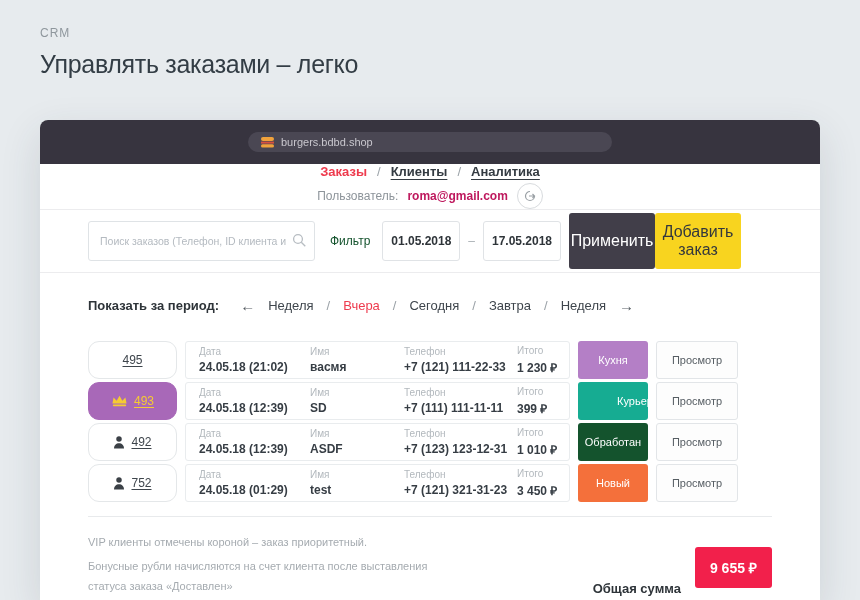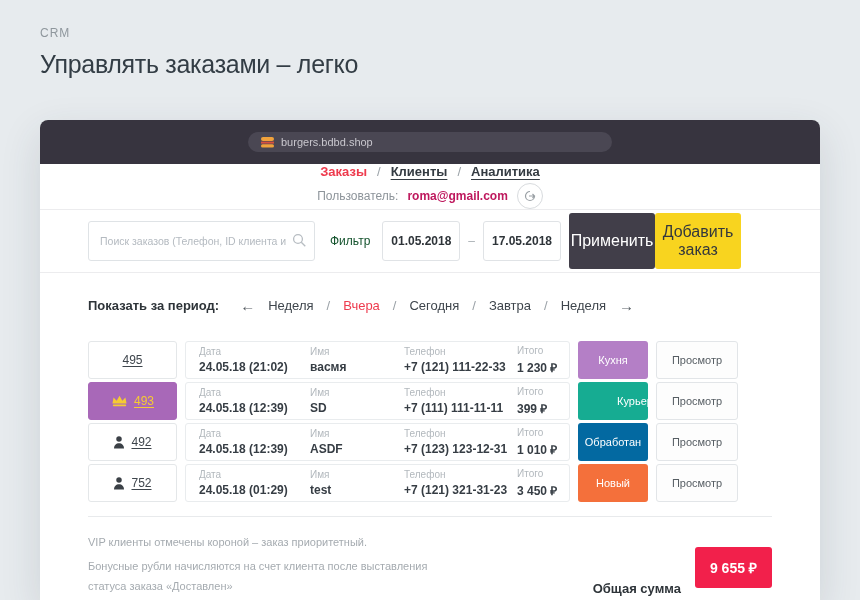--- a/index.html
+++ b/index.html
@@ -53,21 +53,21 @@
   .period-row { display:flex; align-items:center; gap:13px; padding:24px 48px 0; font-size:13px; }
   .period-label { font-weight:bold; color:#2e3439; margin-right:8px; }
   .period-arrow { color:#545b61; cursor:pointer; font-size:15px; }
   .period-link { color:#3e454c; cursor:pointer; }
   .period-link.active { color:#ee3b4e; }
   .period-sep { color:#9aa1a7; }
 
   
   .orders-table { margin:27px 0 0 48px; width:650px; }
   .order-row { display:flex; gap:8px; margin-bottom:3px; height:38px; }
-  .id-cell { width:89px; border:1px solid #e4e7e9; border-radius:3px; background:#fff;
+  .id-cell { width:89px; border:1px solid #e4e7e9; border-radius:11px; background:#fff;
     display:flex; align-items:center; justify-content:center; gap:6px; cursor:pointer; }
   .id-cell .order-id { font-size:12px; color:#3e454c; text-decoration:underline; text-underline-offset:2px; }
   .id-cell.vip { background:#a868b8; border-color:#a868b8; }
   .id-cell.vip .order-id { color:#f6cb32; }
   .data-cell { flex:1; border:1px solid #e9ecee; border-radius:3px; display:flex; align-items:center; padding-left:13px; }
   .col { display:flex; flex-direction:column; justify-content:center; gap:3px; }
   .col-date { width:111px; } .col-name { width:94px; } .col-phone { width:113px; } .col-total { flex:1; }
   .cell-label { font-size:10px; color:#b2b8bd; }
   .cell-value { font-size:12px; font-weight:bold; color:#363d44; }
   .status-badge { width:70px; border-radius:3px; display:flex; align-items:center; justify-content:center;
@@ -235,21 +235,21 @@
           </div>
         <div class="col col-phone">
             <span class="cell-label">Телефон</span>
             <span class="cell-value">+7 (123) 123-12-31</span>
           </div>
         <div class="col col-total">
             <span class="cell-label">Итого</span>
             <span class="cell-value">1 010 ₽</span>
           </div>
       </div>
-      <div class="status-badge" style="background-color: #0369a1;">Обработан</div>
+      <div class="status-badge" style="background-color: #14532d;">Обработан</div>
       <div class="view-btn">Просмотр</div>
     </div>
 
     <div class="order-row">
       <div class="id-cell">
         <svg width="12" height="13" viewBox="0 0 24 26" fill="#3b4046">
           <circle cx="12" cy="6" r="5.5"></circle>
           <path d="M2 25 c0-6.5 4.4-10.5 10-10.5 s10 4 10 10.5 z"></path>
         </svg>
         <span class="order-id">752</span>

